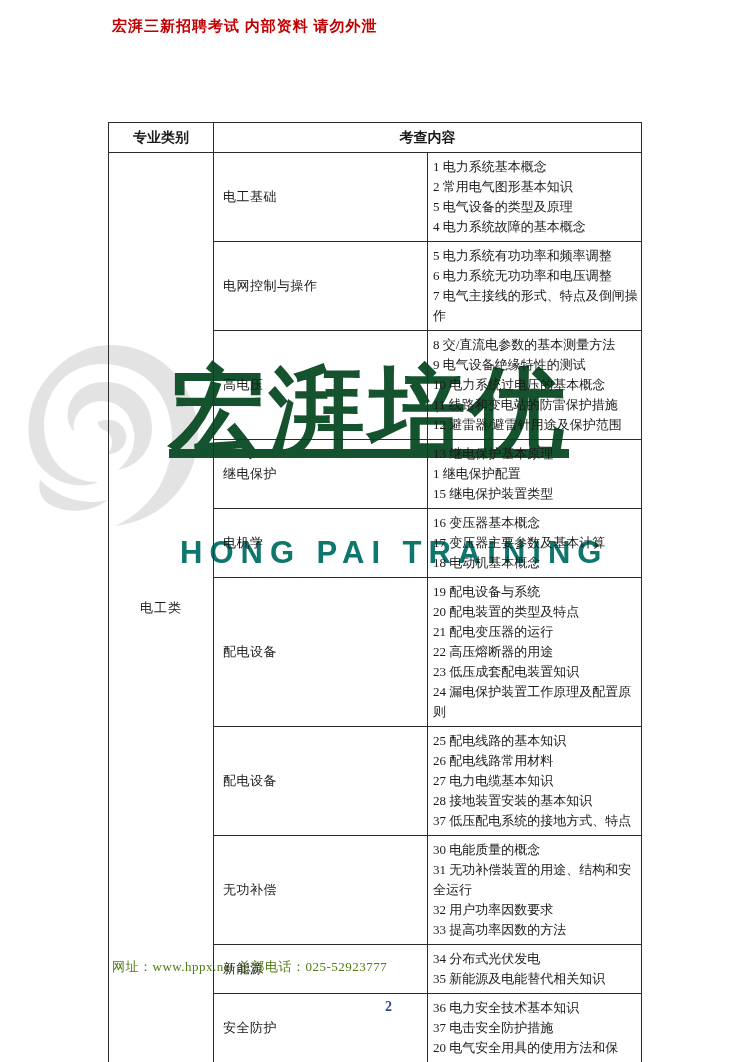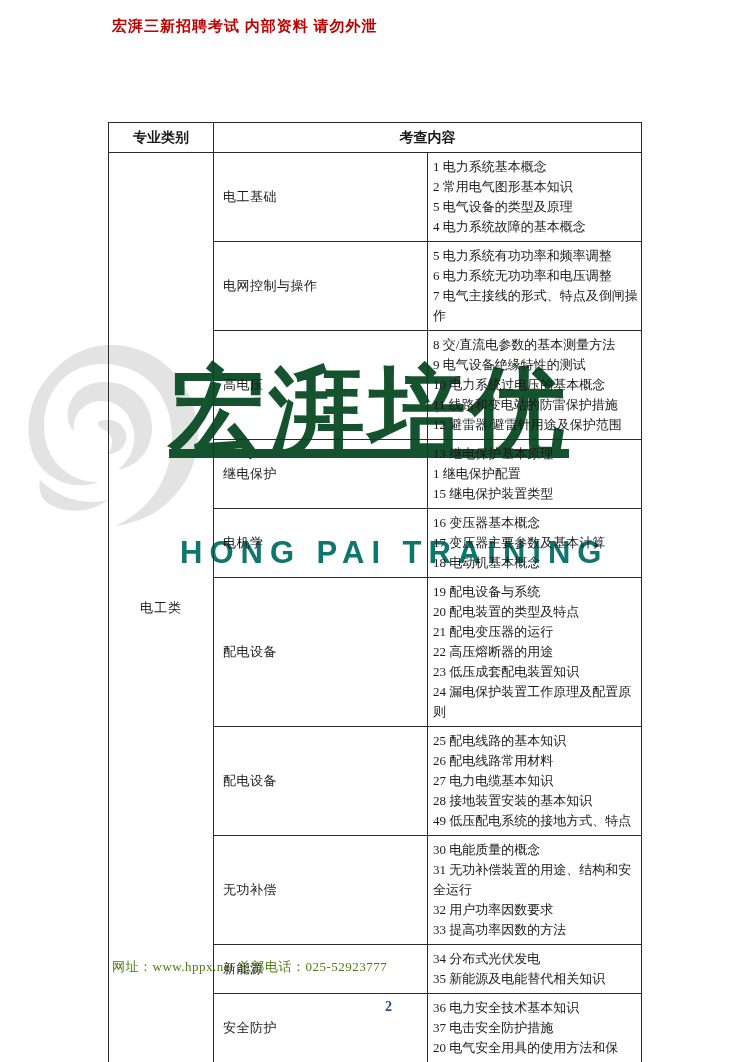--- a/index.html
+++ b/index.html
@@ -171,21 +171,21 @@
               <div class="item-line">24 漏电保护装置工作原理及配置原则</div>
             </td>
           </tr>
           <tr>
             <td class="cell-category">配电设备</td>
             <td class="cell-items">
               <div class="item-line">25 配电线路的基本知识</div>
               <div class="item-line">26 配电线路常用材料</div>
               <div class="item-line">27 电力电缆基本知识</div>
               <div class="item-line">28 接地装置安装的基本知识</div>
-              <div class="item-line">49 低压配电系统的接地方式、特点</div>
+              <div class="item-line">37 低压配电系统的接地方式、特点</div>
             </td>
           </tr>
           <tr>
             <td class="cell-category">无功补偿</td>
             <td class="cell-items">
               <div class="item-line">30 电能质量的概念</div>
               <div class="item-line">31 无功补偿装置的用途、结构和安全运行</div>
               <div class="item-line">32 用户功率因数要求</div>
               <div class="item-line">33 提高功率因数的方法</div>
             </td>

